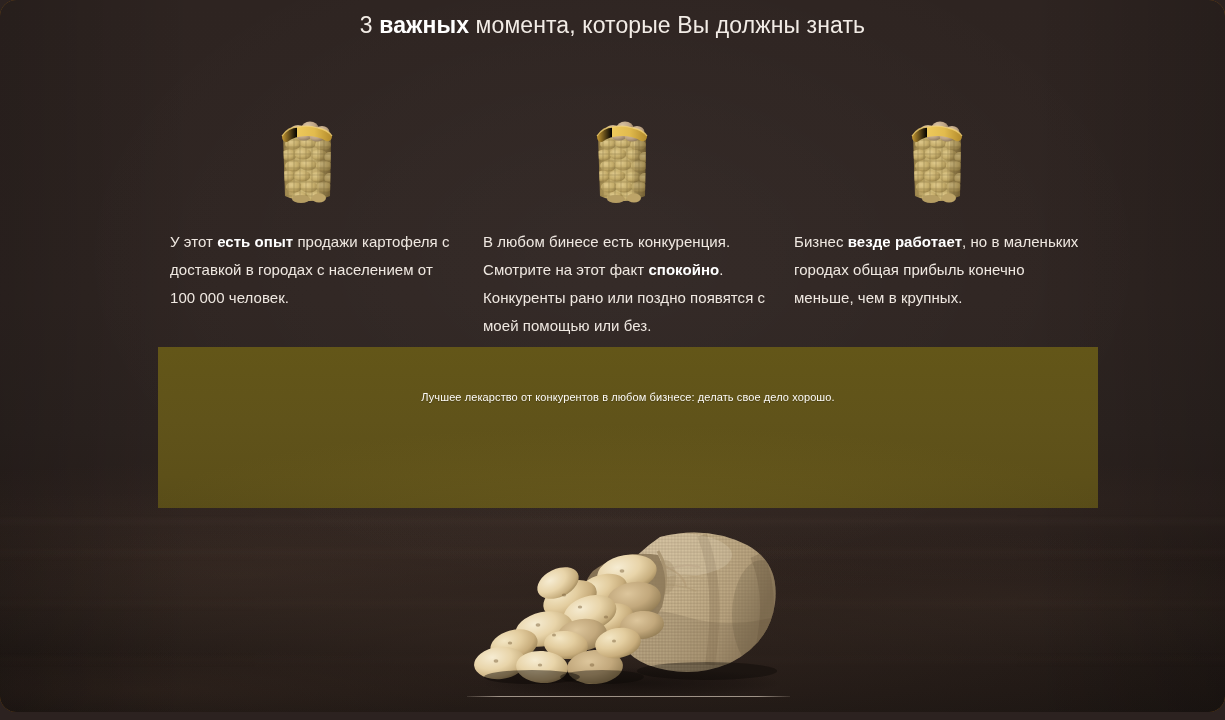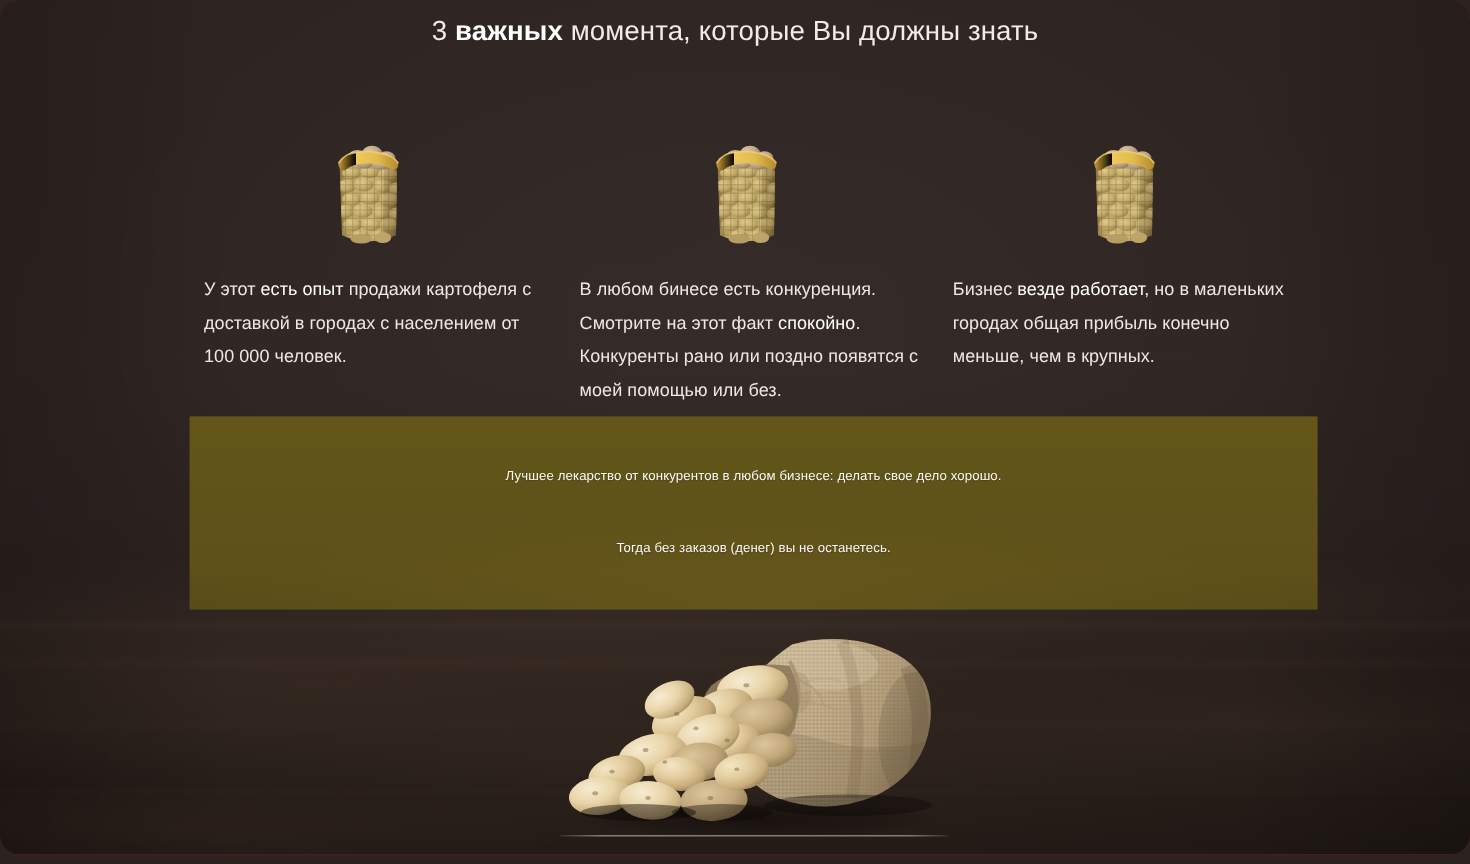--- a/index.html
+++ b/index.html
@@ -8,21 +8,21 @@
     overflow:hidden;
     background:#2c2220;
     font-family:"Liberation Sans", sans-serif;
   }
 
   
   #page {
     position:relative;
     width:1225px; height:712px;
     overflow:hidden;
-    background:#7f1d1d;
+    background:#a16207;
     border-radius:16px;
   }
 
   
   .bg-layer { position:absolute; left:0; top:0; width:100%; height:100%; }
   .bg-base {
     background:
       linear-gradient(to bottom,
         #2e2421 0px,
         #2f2522 300px,
@@ -86,21 +86,21 @@
   .col-2 .col-icon { justify-content:center; padding-right:0px; }
   .col-3 .col-icon { justify-content:center; padding-left:4px; }
 
   .col-text {
     color:#efe8e1;
     font-size:15px;
     line-height:28px;
     padding:0 14px 0 18px;
     letter-spacing:.05px;
   }
-  .col-text b { font-weight:400; color:#fff;text-align:center; }
+  .col-text b { font-weight:700; color:#fff;text-align:center; }
   .col-2 .col-text { padding-left:18px; padding-right:4px; }
   .col-3 .col-text { padding-left:16px; padding-right:10px;margin-top:12px; }
 
   
   .highlight {
     position:absolute;
     left:158px; top:347px;
     width:940px; height:161px;
     background:
       radial-gradient(ellipse 700px 130px at 50% 105%, rgba(140,120,40,.22), rgba(140,120,40,0) 70%),
@@ -324,21 +324,20 @@
       </div>
       <p class="col-text"><span>Бизнес </span><b>везде работает</b><span>, но в маленьких городах общая прибыль конечно меньше, чем в крупных.</span></p>
     </div>
 
   </div>
 
   <div class="highlight">
     <div class="highlight-inner">
       <div class="hl-line">Лучшее лекарство от конкурентов в любом бизнесе: делать свое дело хорошо.</div>
       <div class="hl-gap"></div>
-      <div class="hl-line">Тогда без заказов (денег) вы не останетесь.</div>
     </div>
   </div>
 
   <div class="hero">
     <svg width="325" height="172" viewBox="0 0 325 172">
       <defs>
         <linearGradient id="burlap" x1="0" y1="0" x2="1" y2="0.35">
           <stop offset="0%" stop-color="#b7a383"></stop>
           <stop offset="25%" stop-color="#cdb894"></stop>
           <stop offset="55%" stop-color="#c6b28d"></stop>

